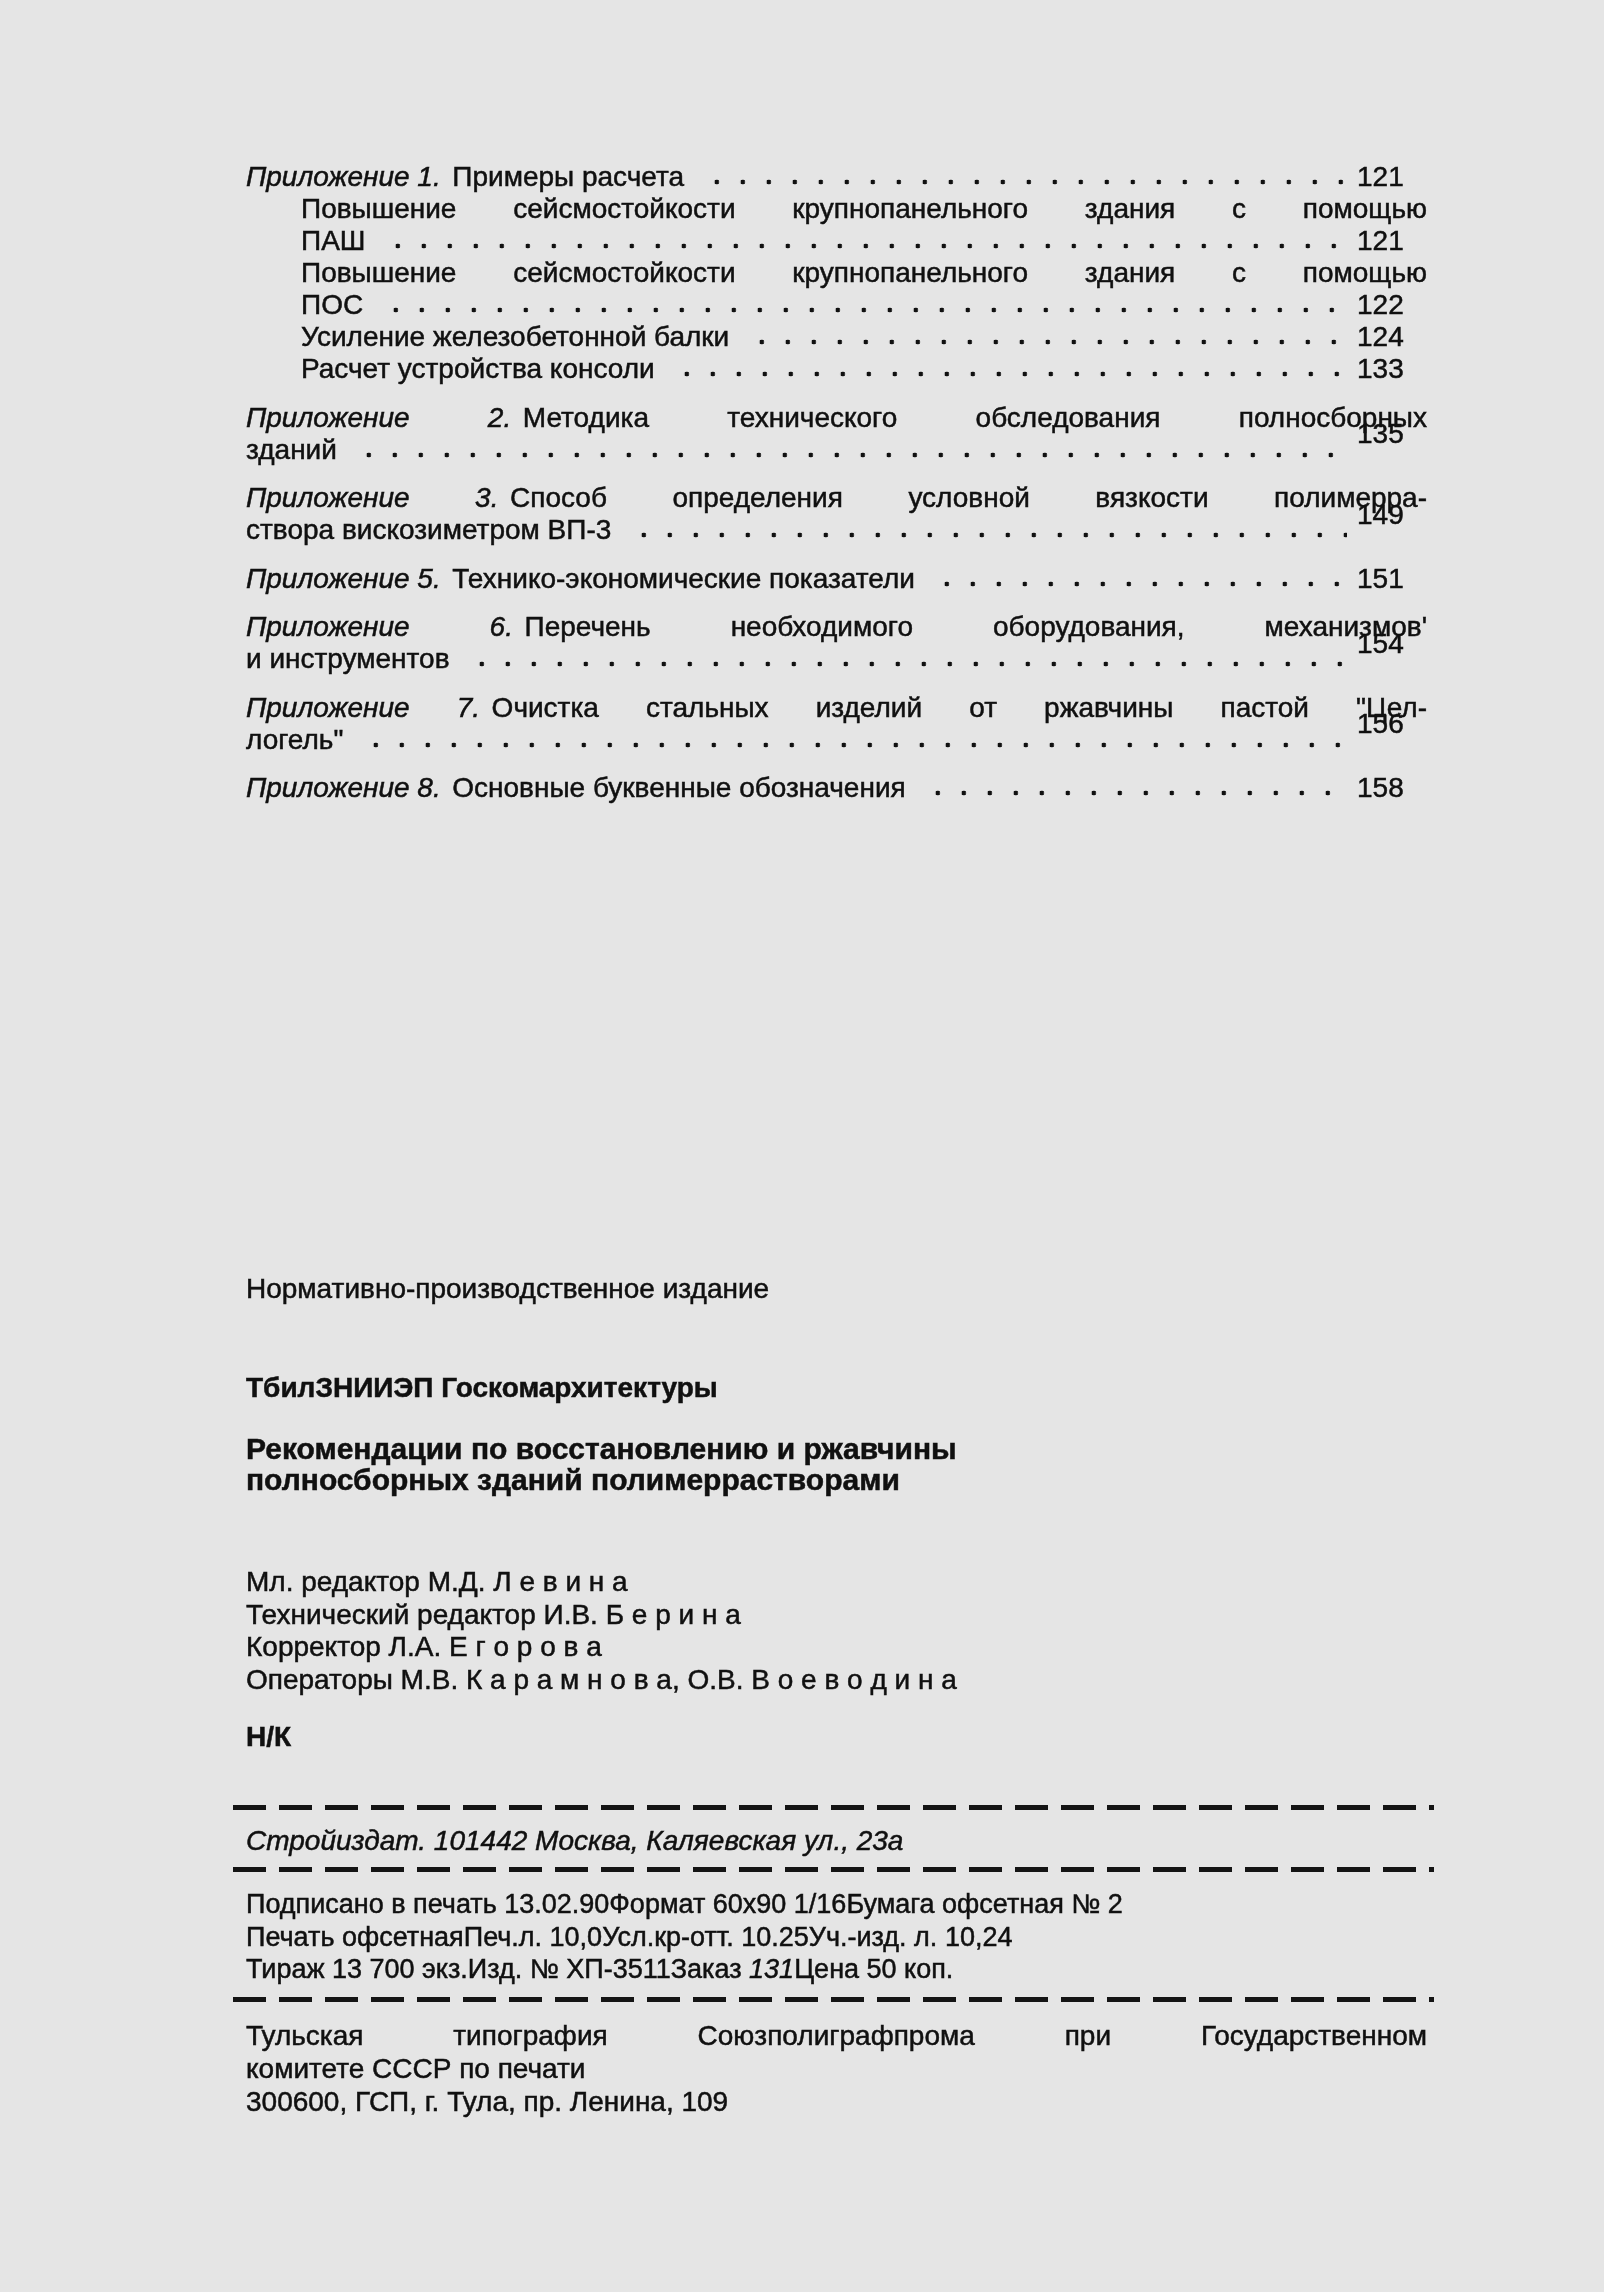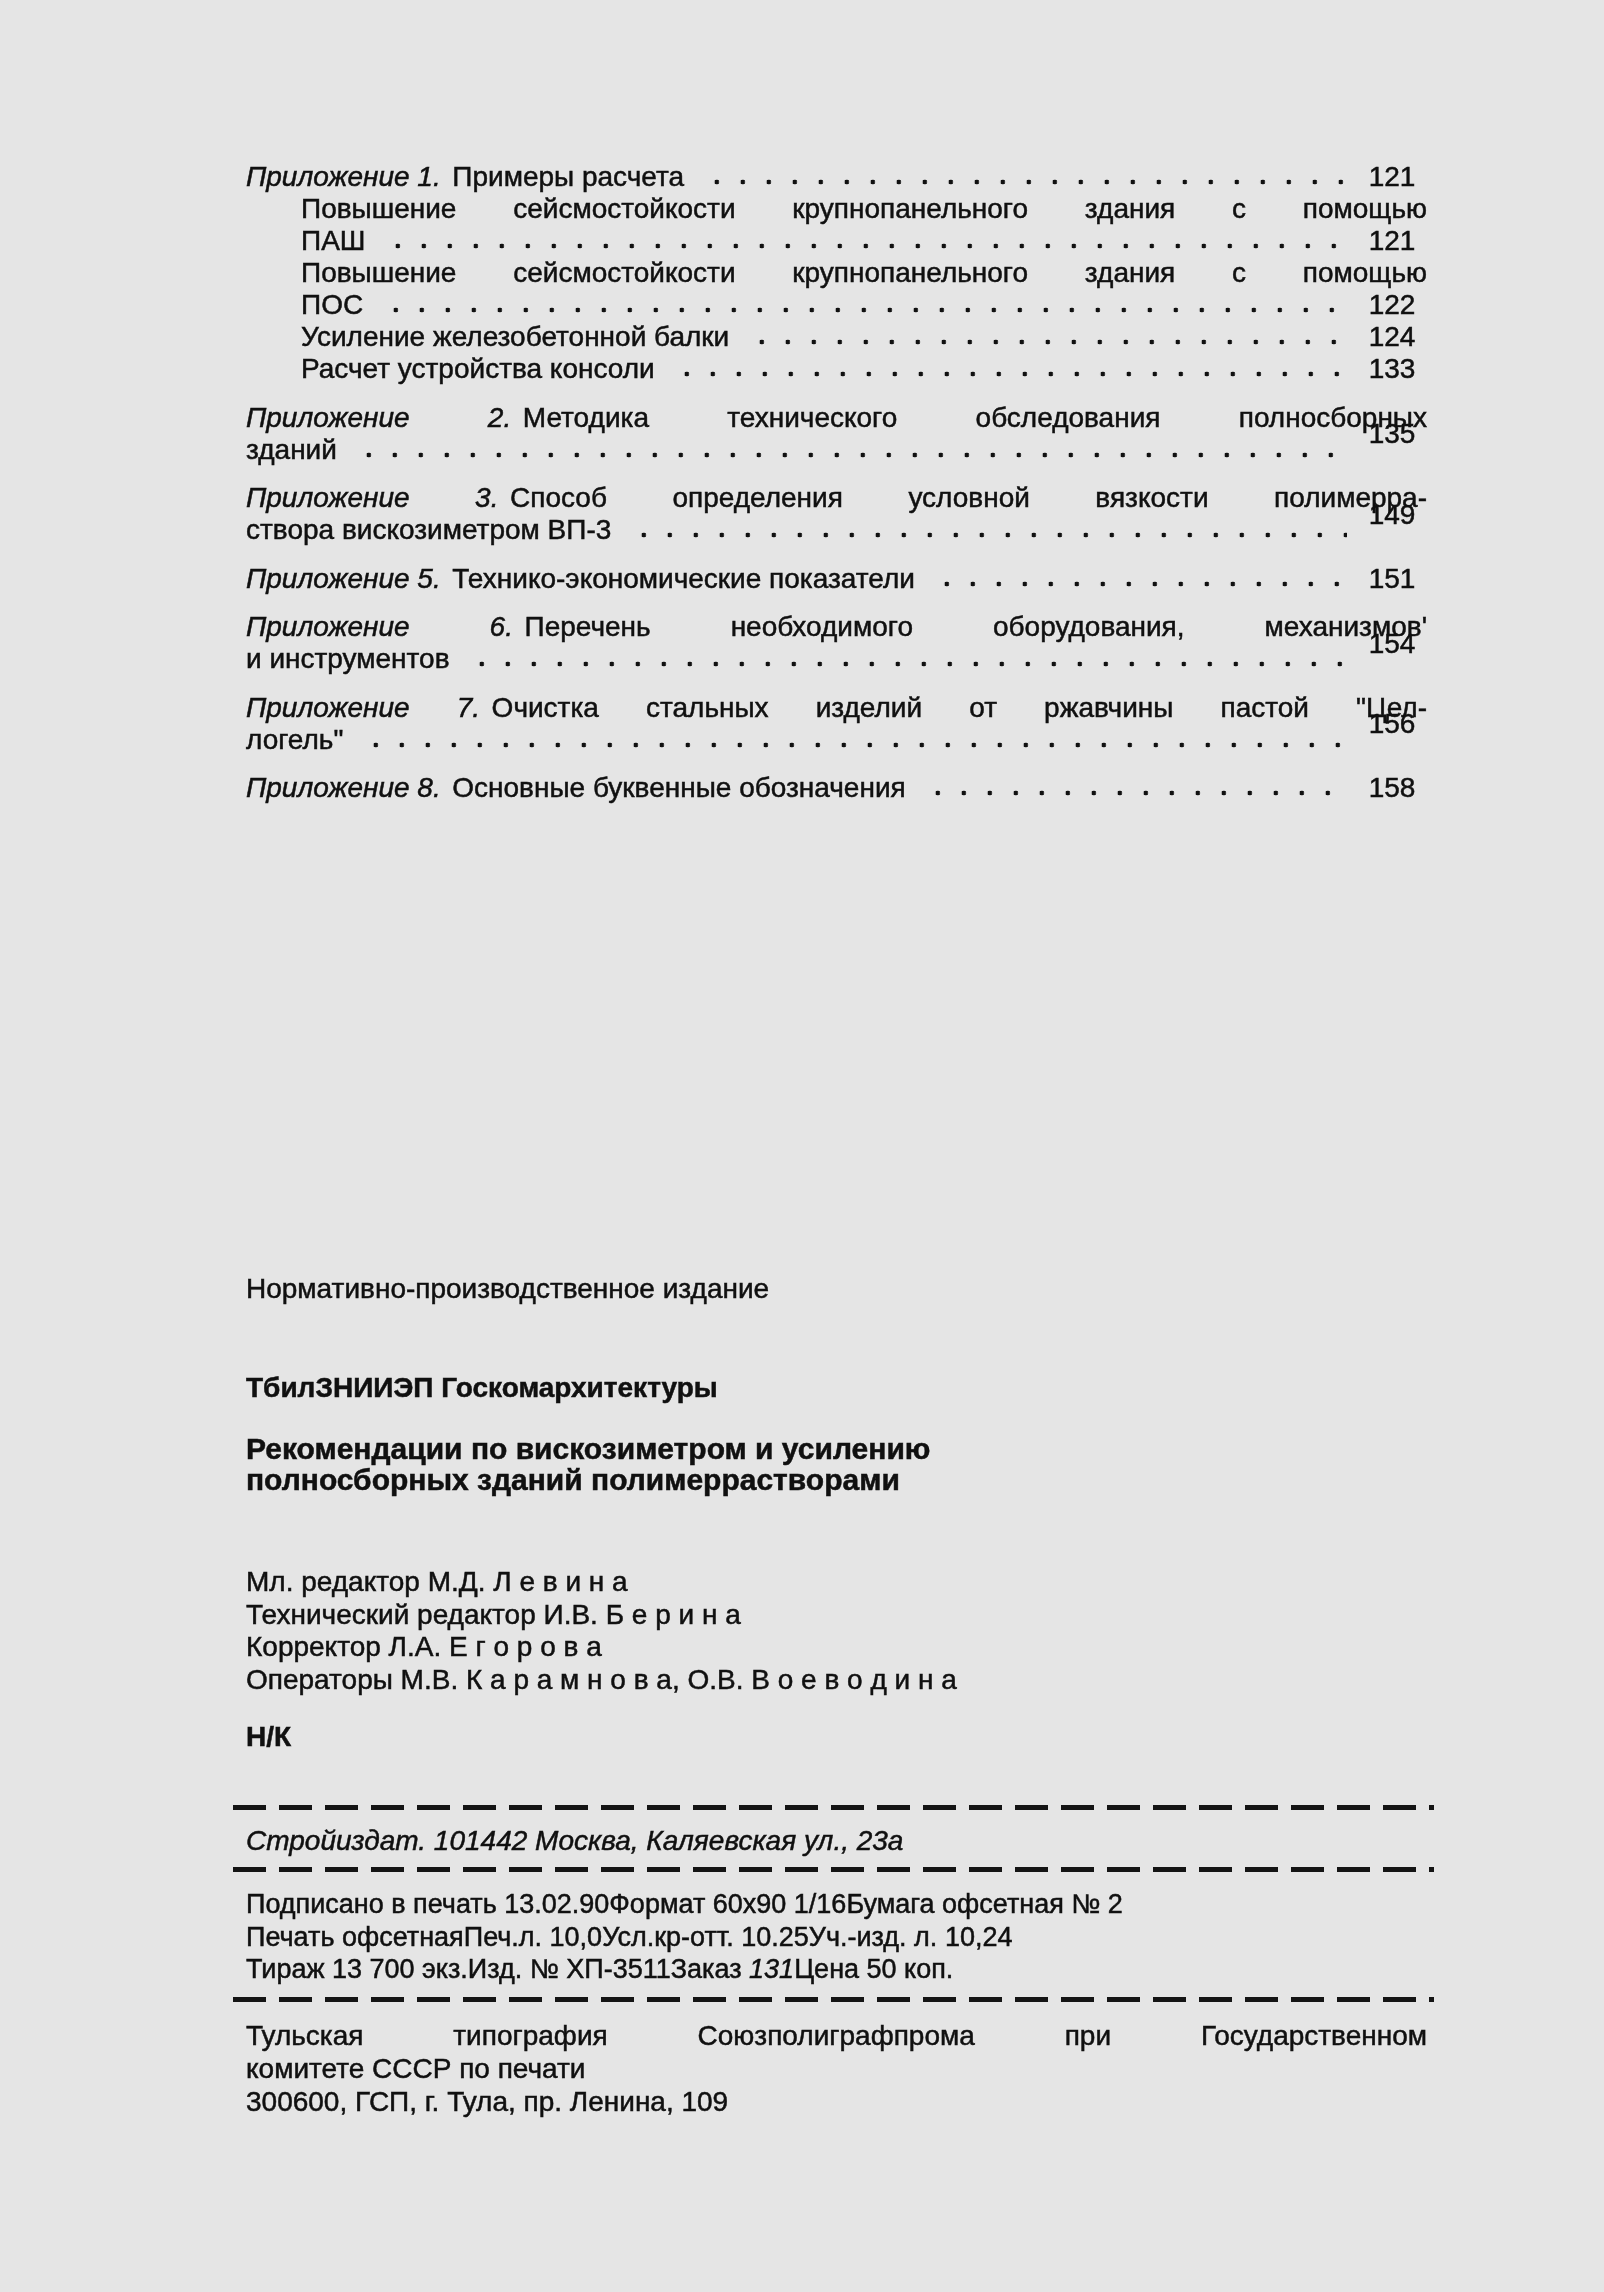--- a/index.html
+++ b/index.html
@@ -33,21 +33,21 @@
   .pfx { font-style: italic; margin-right: 11.6px; }
   .leader {
     flex: 1 1 auto;
     height: 32px;
     margin-left: 13.6px; margin-right: 9.7px;
     background-image: radial-gradient(circle, #101010 2.1px, transparent 2.6px);
     background-size: 26px 7.8px;
     background-repeat: repeat-x;
     background-position: left 5.8px bottom 6.8px;
   }
-  .pg { min-width: 70px; text-align: center; white-space: nowrap; }
+  .pg { min-width: 70px; text-align: left; white-space: nowrap; }
   .pg.raised { position: relative; top: -15.5px; }
 
   
   .abs { position: absolute; left: 246px; width: 1181px; }
   .edition-note { top: 1273px; font-size: 28px; line-height: 32px; }
   .org          { top: 1372px; font-size: 28px; line-height: 32px; font-weight: 700; }
   .book-title   { top: 1433px; font-size: 30px; line-height: 31px; font-weight: 700; }
   .staff        { top: 1566px; font-size: 28px; line-height: 32.5px; }
   .code         { top: 1721px; font-size: 28px; line-height: 32px; font-weight: 700; }
   .pub-address  { top: 1825px; font-size: 28px; line-height: 32px; font-style: italic; }
@@ -167,21 +167,21 @@
       <span class="pg">158</span>
     </div>
 
   </div>
 
   <div class="abs edition-note">Нормативно-производственное издание</div>
 
   <div class="abs org">ТбилЗНИИЭП Госкомархитектуры</div>
 
   <div class="abs book-title">
-    <div>Рекомендации по вискозиметром и усилению</div>
+    <div>Рекомендации по восстановлению и ржавчины</div>
     <div>полносборных зданий полимеррастворами</div>
   </div>
 
   <div class="abs staff">
     <div>Мл. редактор  М.Д. Л е в и н а</div>
     <div>Технический редактор  И.В. Б е р и н а</div>
     <div>Корректор  Л.А. Е г о р о в а</div>
     <div>Операторы М.В. К а р а м н о в а,  О.В. В о е в о д и н а</div>
   </div>
 

